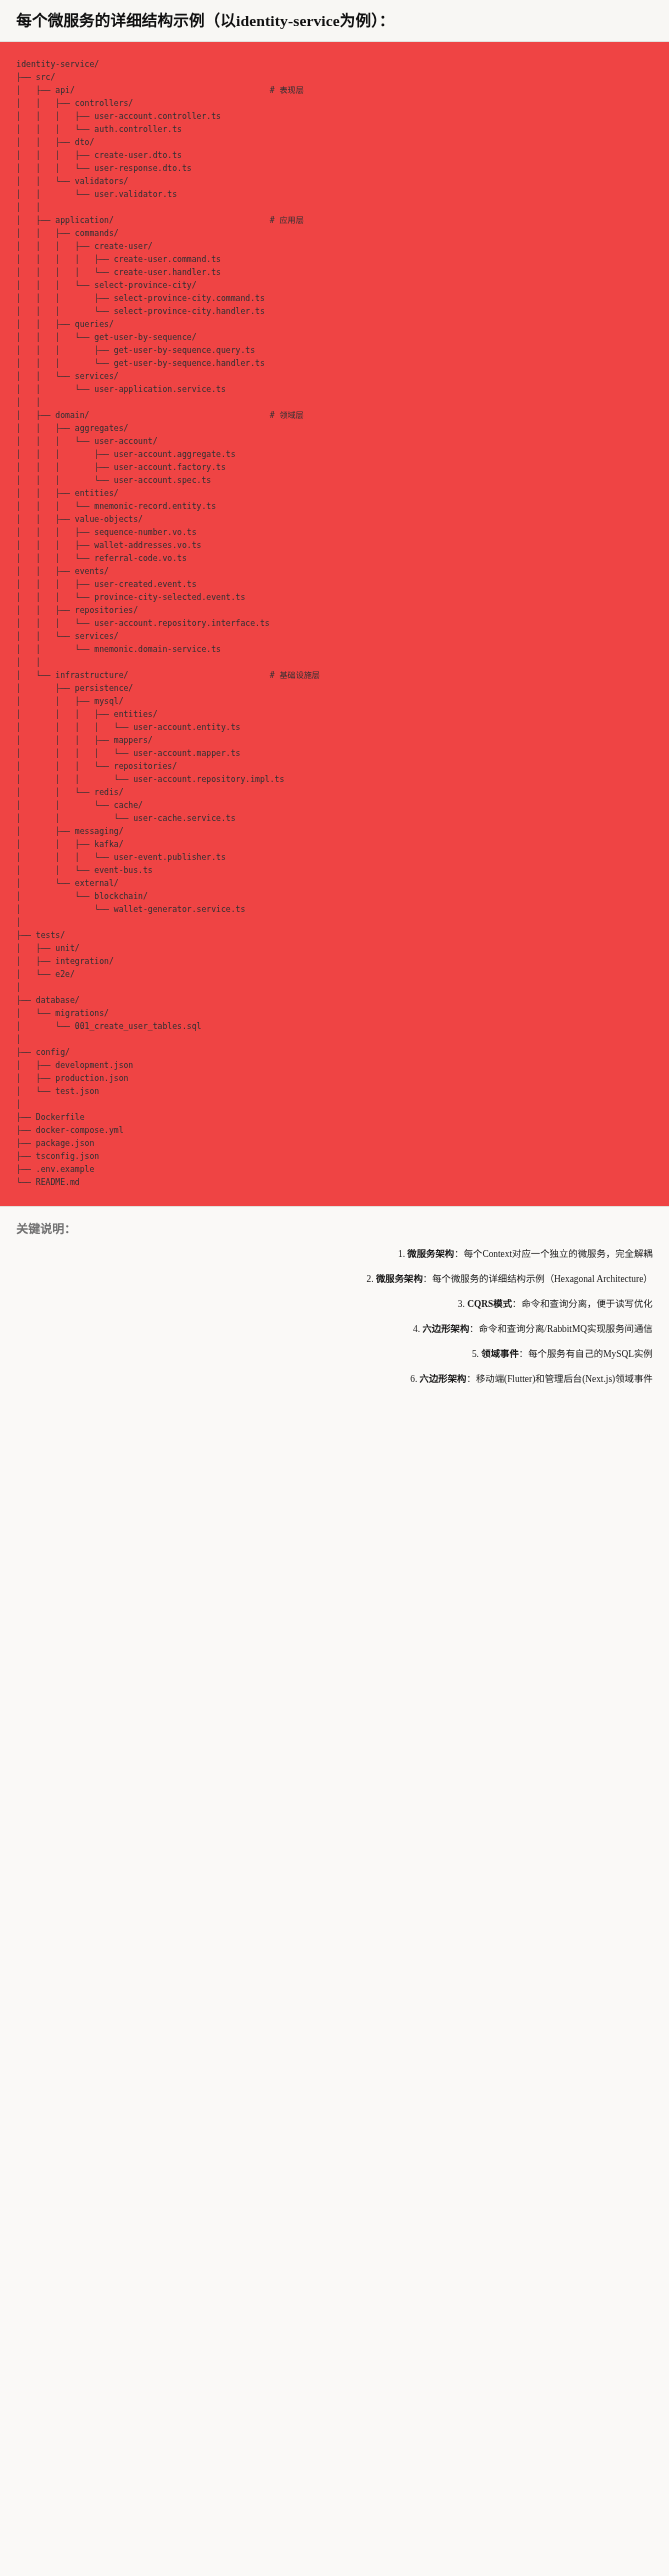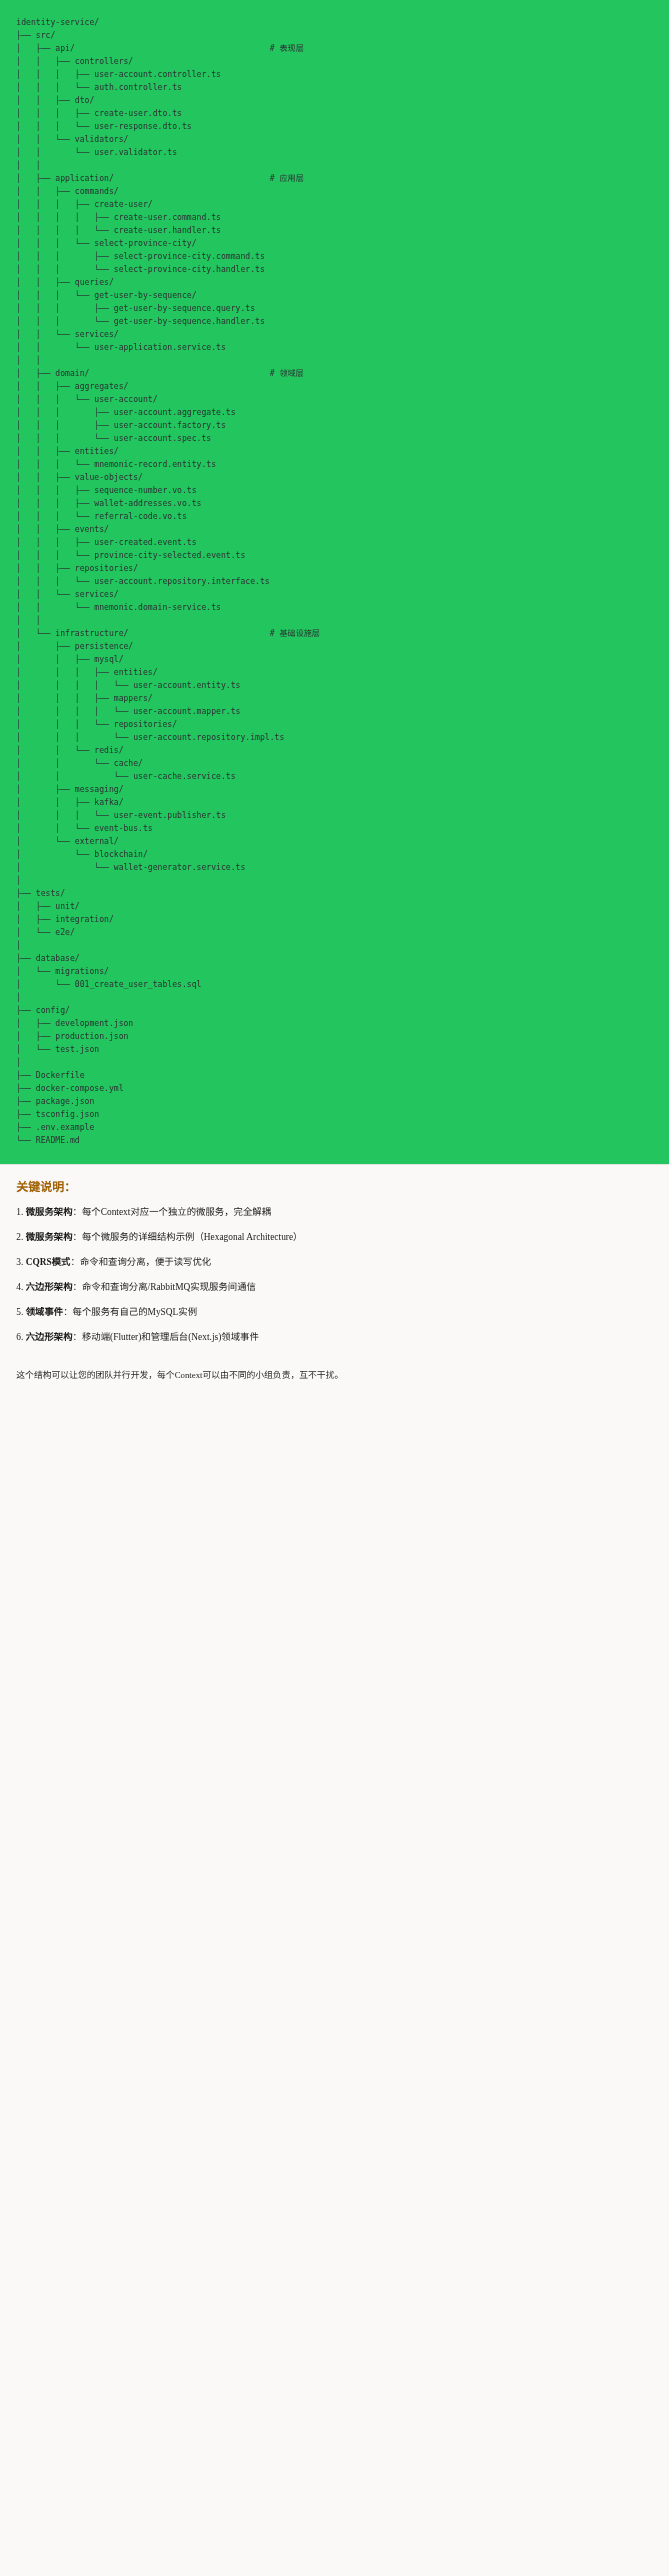--- a/index.html
+++ b/index.html
@@ -31,21 +31,21 @@
     font-size: 15.6px;
     line-height: 1.35;
     font-weight: bold;
     letter-spacing: 0.1px;
     color: #111111;
     font-family: "Liberation Serif", "DejaVu Serif", serif;
   }
 
   
   .tree-block {
-    background: #22c55e;
+    background: #ef4444;
     padding: 16.3px 16.3px 16.3px 16.3px;
     border-bottom: 0.6px solid #e3e1dc;
   }
   pre.tree {
     margin: 0;
     font-family: "DejaVu Sans Mono", "Liberation Mono", monospace;
     font-size: 8.1px;
     line-height: 13px;
     color: #2c3033;
     white-space: pre;
@@ -58,36 +58,37 @@
 
   
   .notes-block {
     padding: 12.5px 16.3px 8.8px 16.3px;
     background: #faf9f7;
   }
   .notes-title {
     margin: 0 0 10px 0;
     font-size: 12px;
     font-weight: bold;
-    color: #a16207;
+    color: #737373;
     font-family: "Liberation Serif", "DejaVu Serif", serif;
   }
   ol.notes {
     margin: 0;
     padding: 0;
     list-style: none;
     counter-reset: noteitem;
   }
   ol.notes li {
     counter-increment: noteitem;
     font-size: 9.4px;
     line-height: 1.6;
     margin-bottom: 10px;
     color: #1a1a1a;
     font-family: "Liberation Serif", "DejaVu Serif", serif;
+    text-align: right;
   }
   ol.notes li::before {
     content: counter(noteitem) ". ";
   }
   ol.notes li .nlabel {
     font-weight: bold;
   }
   ol.notes li .nsep {
     font-weight: normal;
   }
@@ -106,20 +107,23 @@
     line-height: 1.6;
     color: #1f1f1f;
     font-family: "Liberation Serif", "DejaVu Serif", serif;
   }
 </style>
 </head>
 <body>
 
 <div class="page">
 
+  <div class="title-block">
+    <h1 class="doc-title">每个微服务的详细结构示例（以identity-service为例）：</h1>
+  </div>
 
   <div class="tree-block">
     <pre class="tree"><span><span>identity-service/</span></span>
 <span><span>├── src/</span></span>
 <span><span>│   ├── api/</span><span>                                        </span><span class="cmt"># 表现层</span></span>
 <span><span>│   │   ├── controllers/</span></span>
 <span><span>│   │   │   ├── user-account.controller.ts</span></span>
 <span><span>│   │   │   └── auth.controller.ts</span></span>
 <span><span>│   │   ├── dto/</span></span>
 <span><span>│   │   │   ├── create-user.dto.ts</span></span>
@@ -210,18 +214,15 @@
     <ol class="notes">
         <li><span class="nlabel">微服务架构</span><span class="nsep">：</span><span class="ntext">每个Context对应一个独立的微服务，完全解耦</span></li>
         <li><span class="nlabel">微服务架构</span><span class="nsep">：</span><span class="ntext">每个微服务的详细结构示例（Hexagonal Architecture）</span></li>
         <li><span class="nlabel">CQRS模式</span><span class="nsep">：</span><span class="ntext">命令和查询分离，便于读写优化</span></li>
         <li><span class="nlabel">六边形架构</span><span class="nsep">：</span><span class="ntext">命令和查询分离/RabbitMQ实现服务间通信</span></li>
         <li><span class="nlabel">领域事件</span><span class="nsep">：</span><span class="ntext">每个服务有自己的MySQL实例</span></li>
         <li><span class="nlabel">六边形架构</span><span class="nsep">：</span><span class="ntext">移动端(Flutter)和管理后台(Next.js)领域事件</span></li>
       </ol>
   </div>
 
-  <div class="footer-block">
-    <p class="footer-text">这个结构可以让您的团队并行开发，每个Context可以由不同的小组负责，互不干扰。</p>
-  </div>
 
 </div>
 
 
 </body></html>

